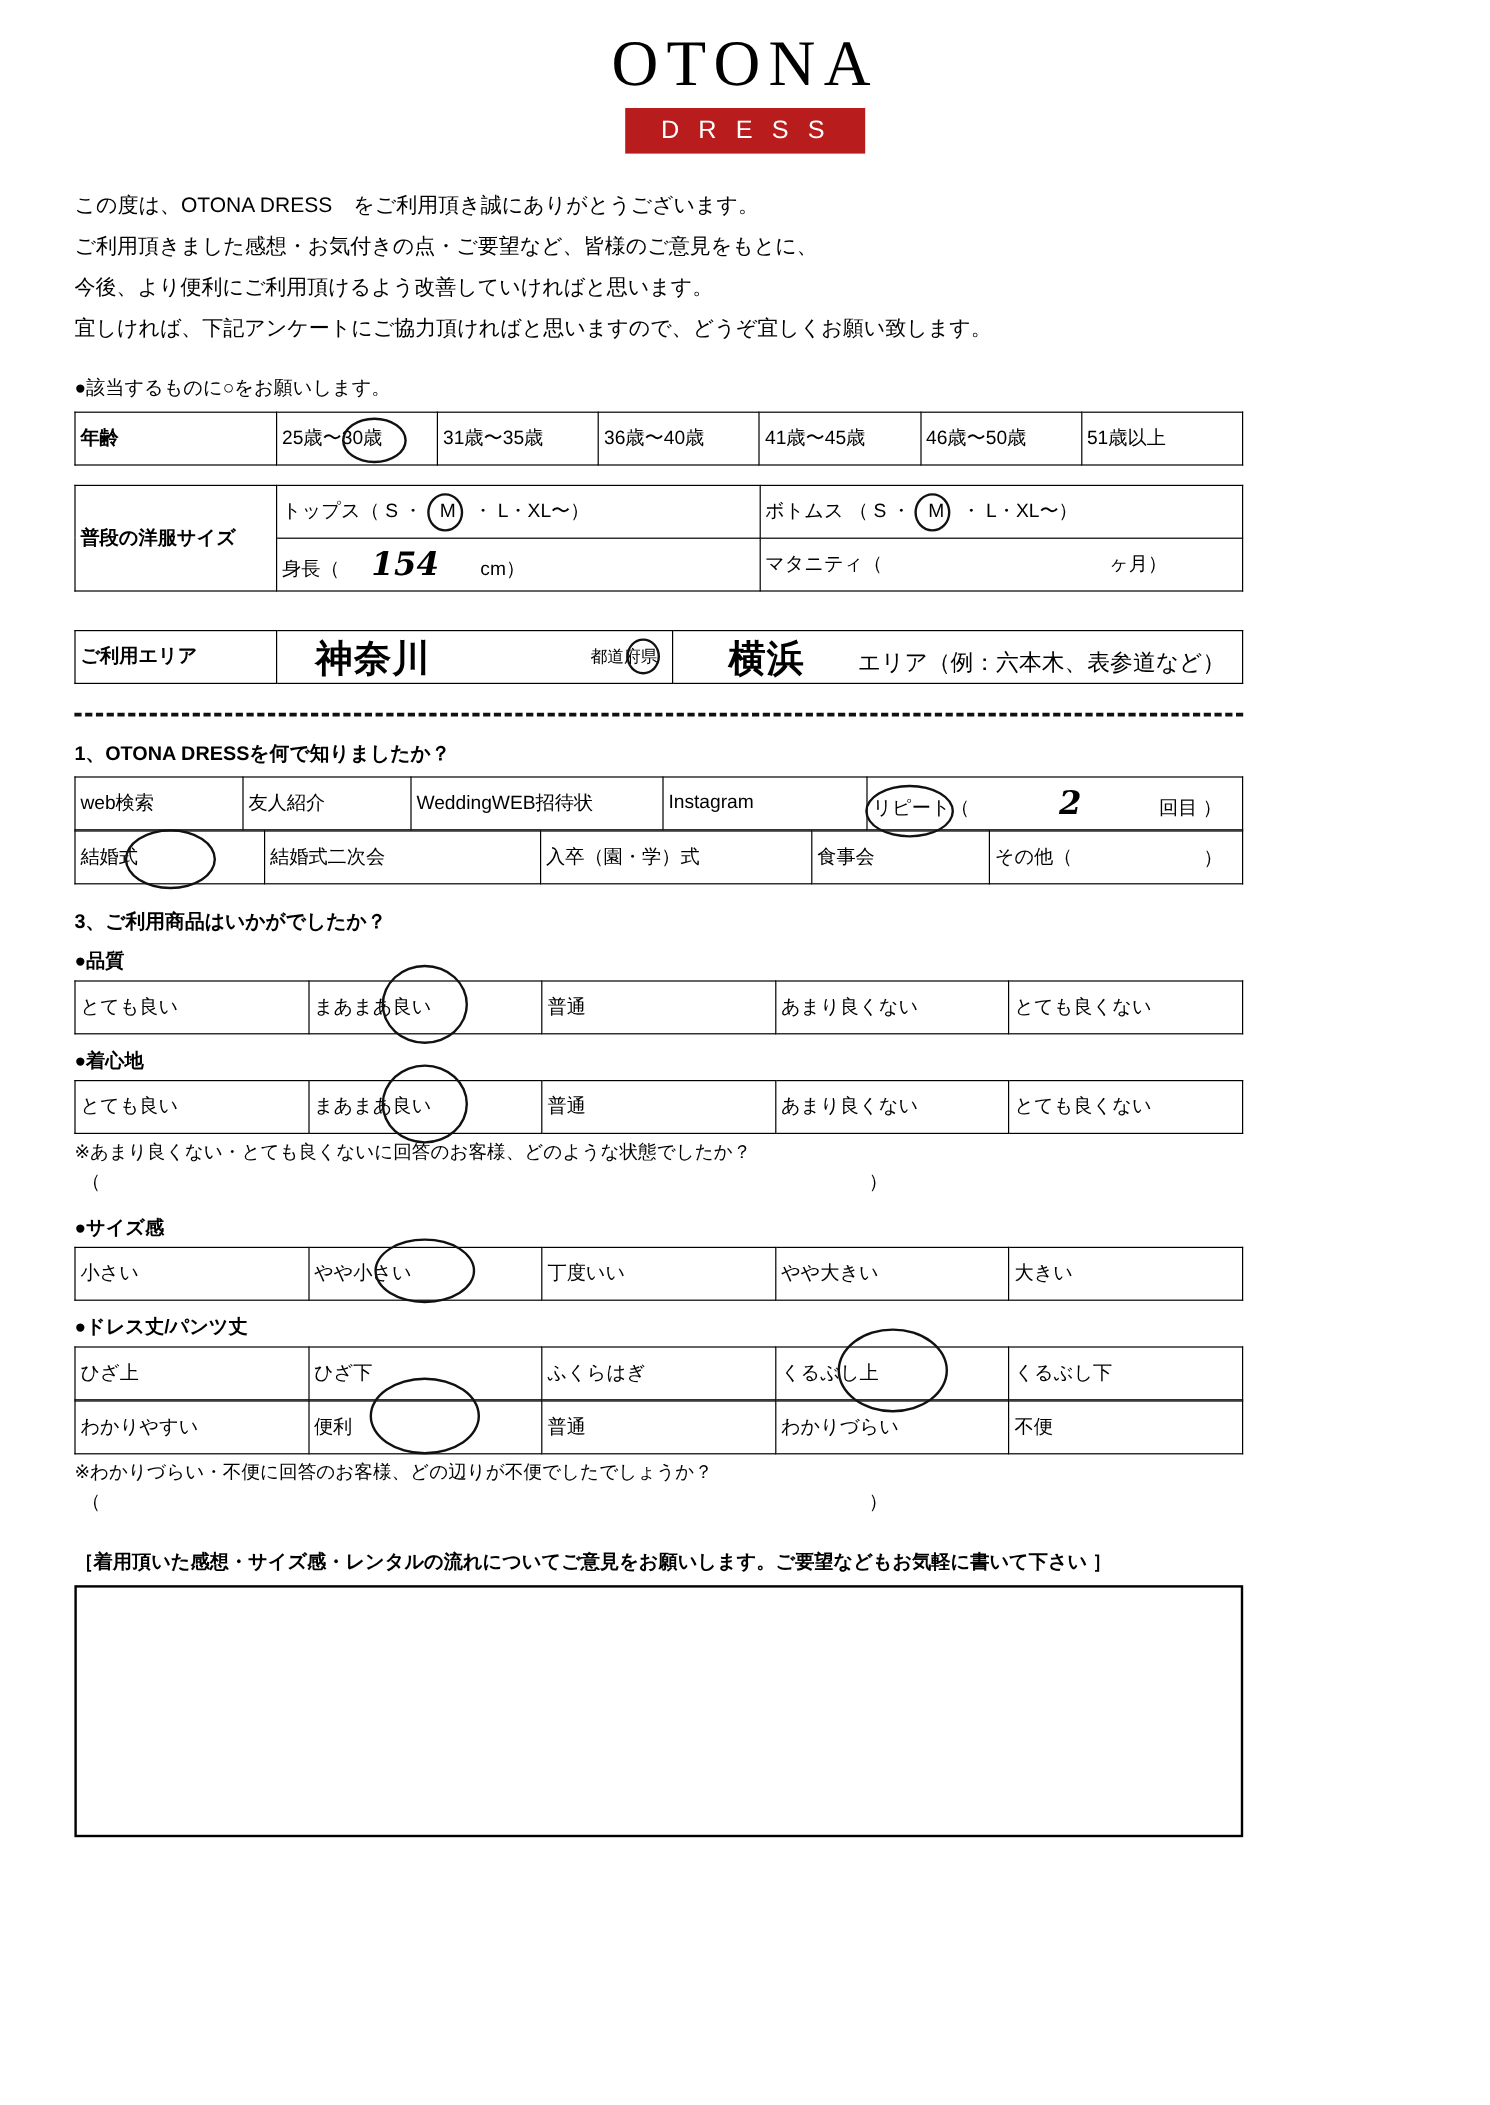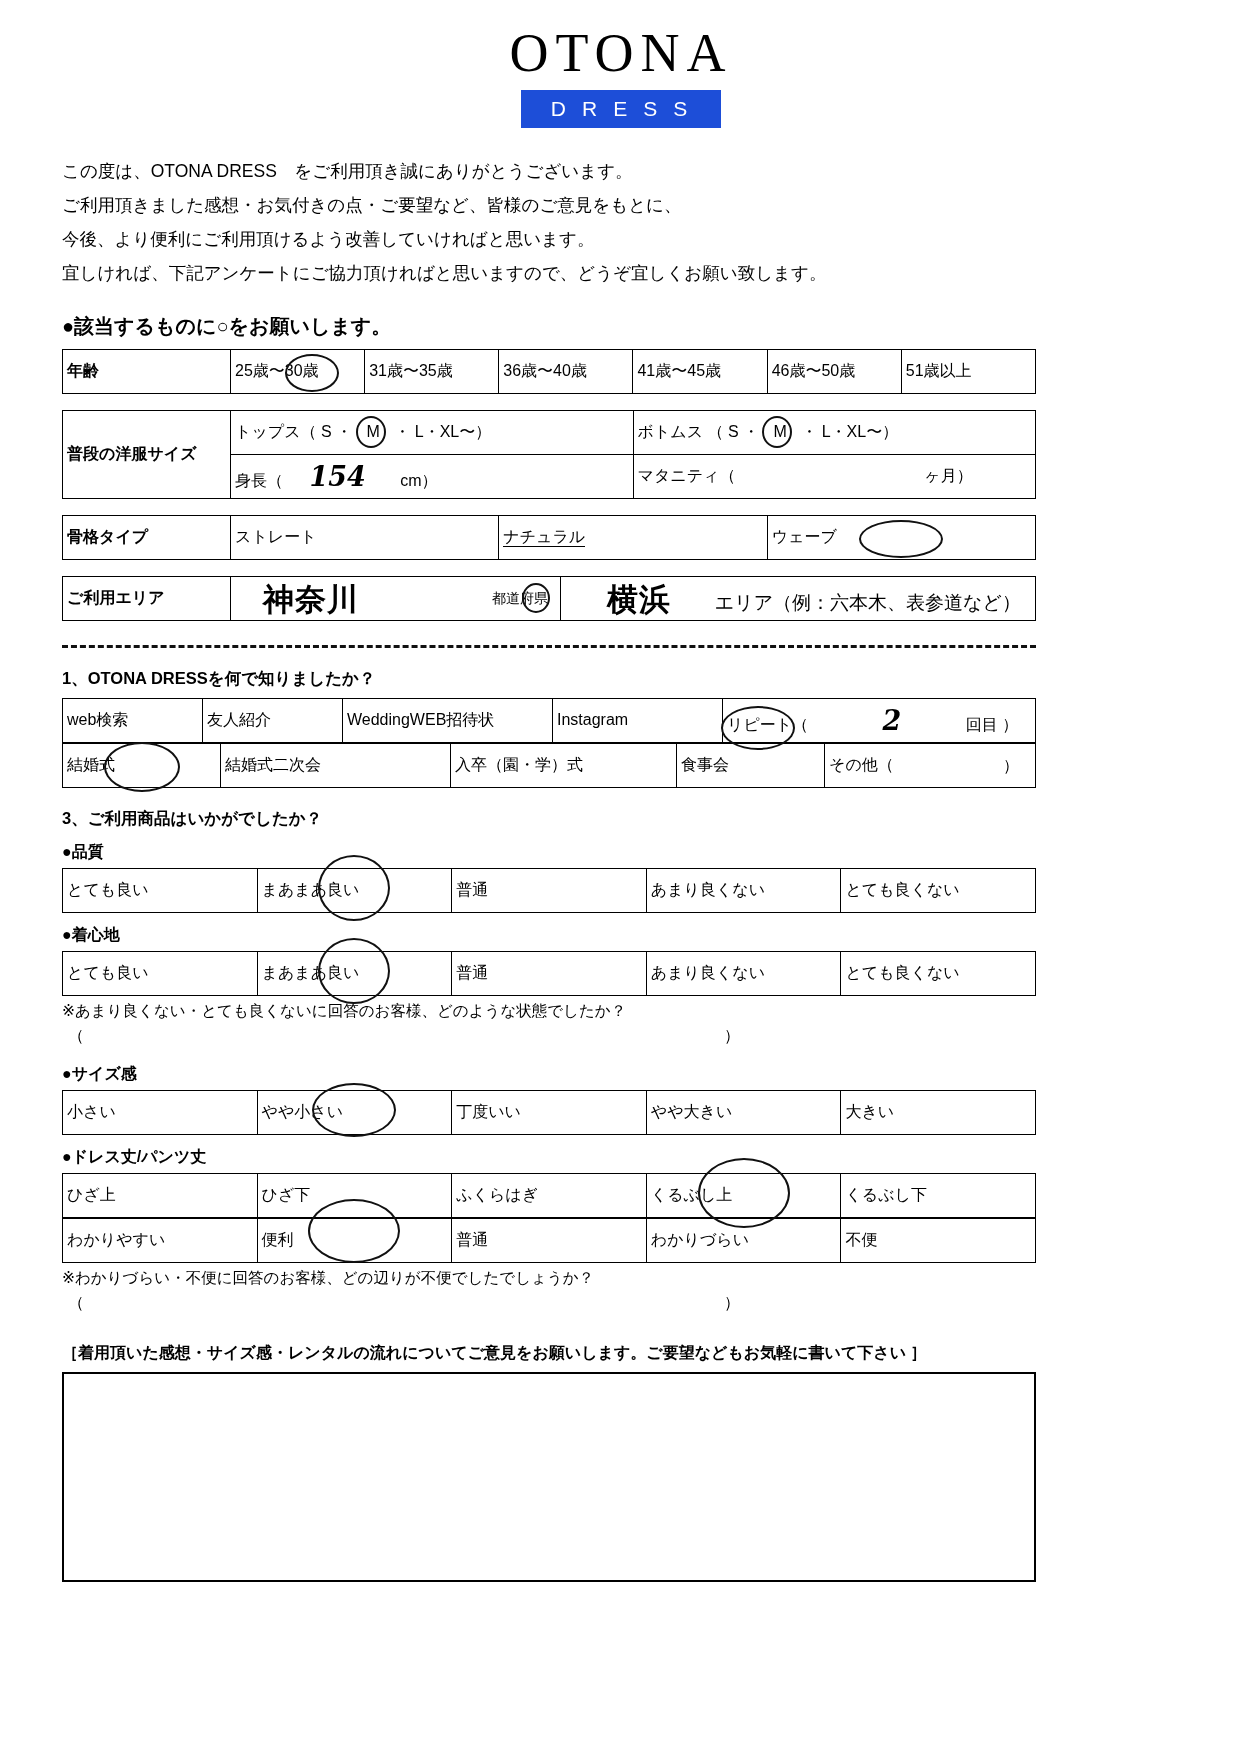--- a/index.html
+++ b/index.html
@@ -19,35 +19,35 @@
   .logo-wrap { text-align: center; padding-top: 26px; }
   .logo-main {
     font-size: 54px;
     letter-spacing: 7px;
     font-weight: 400;
     font-family: Liberation Serif, serif;
     line-height: 1.0;
   }
   .logo-sub {
     display: inline-block;
-    background: #1d4ed8;
+    background: #b91c1c;
     color: #fff;
     font-size: 21px;
     letter-spacing: 16px;
     padding: 7px 18px 7px 30px;
     margin-top: 10px;
     font-weight: 400;
   }
 
   
   .intro { margin: 26px 0 0 62px; font-size: 17.5px; line-height: 1.95; }
   .intro div { white-space: nowrap; }
 
   
-  .sec-head { font-size: 20px; font-weight: bold; margin: 22px 0 9px 62px; }
+  .sec-head { font-size: 16px; font-weight: normal; margin: 22px 0 9px 62px; }
   .sub-head { font-size: 16px; font-weight: bold; margin: 12px 0 5px 62px; }
   .q-head   { font-size: 16.5px; font-weight: bold; margin: 20px 0 8px 62px; }
   .note     { font-size: 15.5px; margin: 5px 0 0 62px; }
   .paren    { font-size: 16px; margin: 4px 0 0 62px; position: relative; height: 26px; }
   .paren .open  { position:absolute; left: 6px; }
   .paren .close { position:absolute; left: 662px; }
 
   
   table.form {
     border-collapse: collapse;
@@ -183,33 +183,20 @@
         <span>マタニティ（</span>
         <span style="display:inline-block; width:180px;"></span>
         <span>ヶ月）</span>
       </td>
     </tr>
   </tbody>
     </table>
 
   <div class="tbl-gap"></div>
 
-  <table class="form">
-    <tbody>
-        <tr>
-      <td class="label" style="width:168px">骨格タイプ</td>
-      <td><span>ストレート</span></td>
-      <td><span class="uline">ナチュラル</span></td>
-      <td>
-        <span>ウェーブ</span>
-        <span class="circ" style="left:50%; margin-left:-42px; top:4px; width:84px; height:38px;"></span>
-      </td>
-    </tr>
-  </tbody>
-    </table>
 
   <div class="tbl-gap"></div>
 
   <table class="form">
     <tbody>
         <tr>
       <td class="label" style="width:168px">ご利用エリア</td>
       <td style="width:330px">
         <span class="hw-jp" style="position:absolute; left:32px; top:2px;">神奈川</span>
         <span style="position:absolute; right:12px; top:13px; font-size:14px;">都道府県</span>

